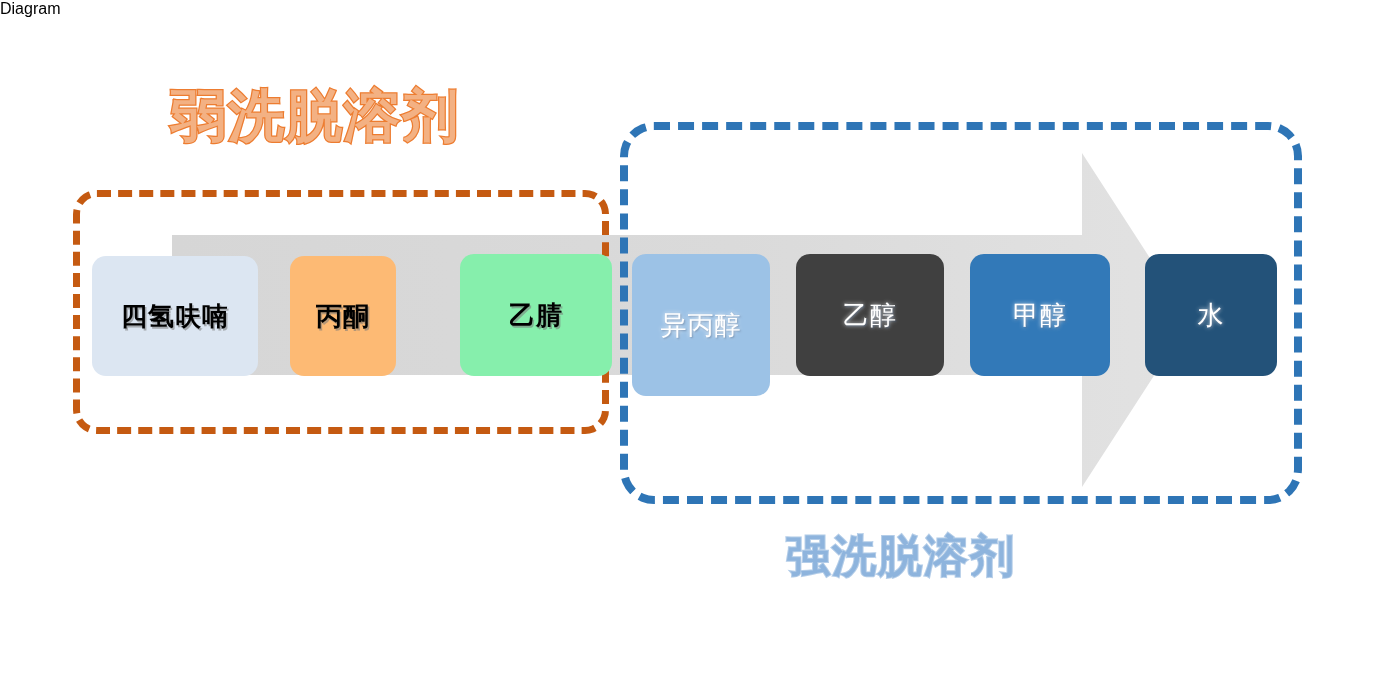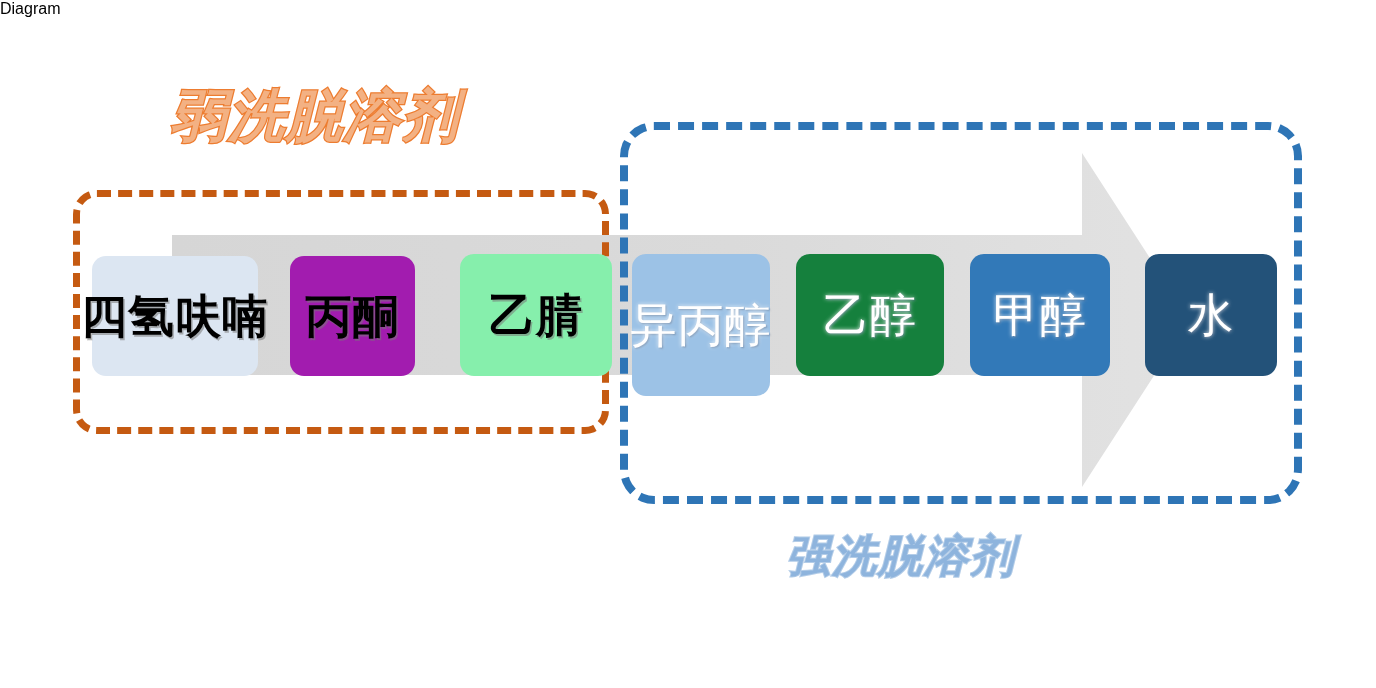--- a/index.html
+++ b/index.html
@@ -24,42 +24,42 @@
   }
   .group-strong{
     left:620px;top:122px;width:682px;height:382px;
     border-width:8px;border-color:#2e75b6;
     border-radius:34px;
   }
 
   
   .group-title{
     position:absolute;white-space:nowrap;
-    font-weight:bold;letter-spacing:2px;line-height:1;font-style:italic;
+    font-weight:bold;letter-spacing:2px;line-height:1;
   }
   .title-weak{
     left:170px;top:88px;font-size:56px;
     color:#f3b183;
     -webkit-text-stroke:2.5px #ed7d31;
     paint-order:stroke fill;
     text-shadow:0 0 1px #ed7d31;
   }
   .title-strong{
     left:786px;top:534px;font-size:44px;
     color:#8eb4dd;
     -webkit-text-stroke:2px #b4cde8;
     paint-order:stroke fill;
   }
 
   
   .chip{
     position:absolute;box-sizing:border-box;
     border-radius:14px;
     display:flex;align-items:center;justify-content:center;
-    font-size:46px;font-weight:bold;letter-spacing:1px;
+    font-size:26px;font-weight:bold;letter-spacing:1px;
     line-height:1;white-space:nowrap;
   }
   .chip.dark-text{color:#000000;text-shadow:1.5px 1.5px 0 rgba(120,120,120,.55);}
   .chip.light-text{color:#ffffff;font-weight:normal;text-shadow:0 0 4px rgba(255,255,255,.85),1px 1px 2px rgba(40,70,110,.55);}
 </style>
 </head>
 <body>
 
 
 
@@ -77,24 +77,24 @@
   </svg>
 
   <div class="group-box group-weak"></div>
 
   <div class="group-box group-strong"></div>
 
   <div class="group-title title-weak">弱洗脱溶剂</div>
   <div class="group-title title-strong">强洗脱溶剂</div>
 
   <div class="chip dark-text" style="left: 92px; top: 256px; width: 166px; height: 120px; background: rgb(220, 230, 242); color: rgb(0, 0, 0);">四氢呋喃</div>
-  <div class="chip dark-text" style="left: 290px; top: 256px; width: 125px; height: 120px; background: #a21caf; color: rgb(0, 0, 0);">丙酮</div>
+  <div class="chip dark-text" style="left: 290px; top: 256px; width: 106px; height: 120px; background: #fdba74; color: rgb(0, 0, 0);">丙酮</div>
   <div class="chip dark-text" style="left: 460px; top: 254px; width: 152px; height: 122px; background: #86efac; color: rgb(0, 0, 0);">乙腈</div>
   <div class="chip light-text" style="left: 632px; top: 254px; width: 138px; height: 142px; background: rgb(156, 194, 230); color: rgb(255, 255, 255);">异丙醇</div>
-  <div class="chip light-text" style="left: 796px; top: 254px; width: 148px; height: 122px; background: #15803d; color: rgb(255, 255, 255);">乙醇</div>
+  <div class="chip light-text" style="left: 796px; top: 254px; width: 148px; height: 122px; background: #404040; color: rgb(255, 255, 255);">乙醇</div>
   <div class="chip light-text" style="left: 970px; top: 254px; width: 140px; height: 122px; background: rgb(50, 121, 184); color: rgb(255, 255, 255);">甲醇</div>
   <div class="chip light-text" style="left: 1145px; top: 254px; width: 132px; height: 122px; background: rgb(35, 82, 121); color: rgb(255, 255, 255);">水</div>
 
 </div>
 
 
 
 <domain>Diagram</domain>
 
 </body></html>

